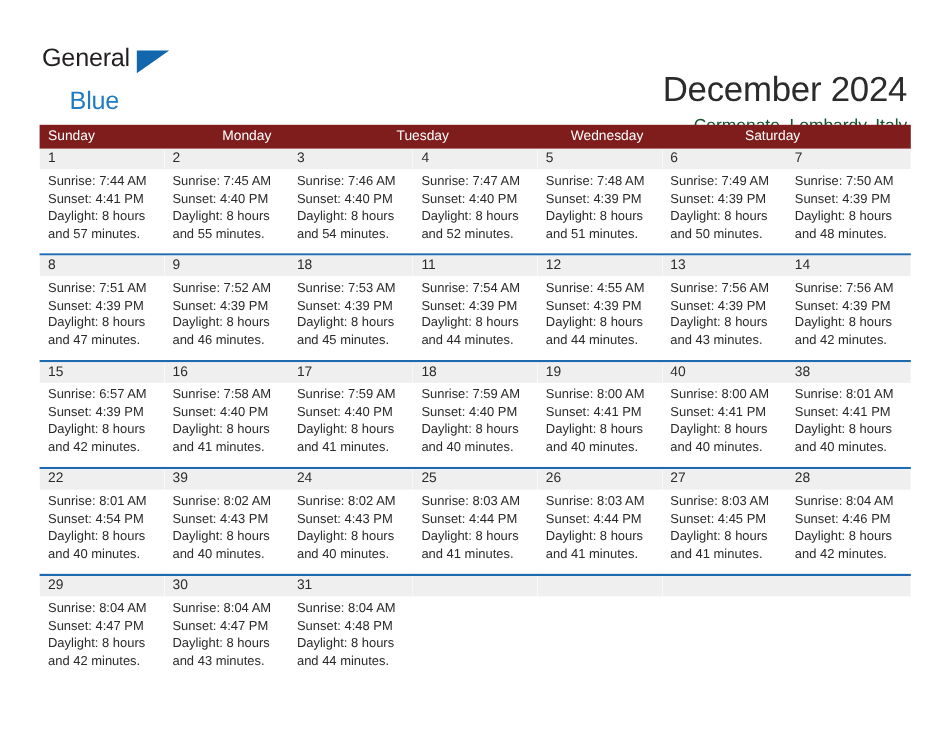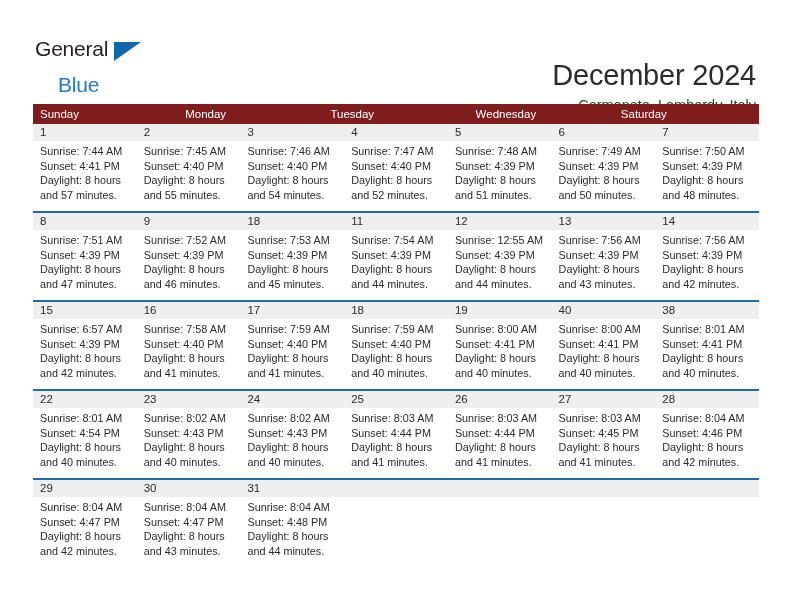--- a/index.html
+++ b/index.html
@@ -275,21 +275,21 @@
         <div class="day-body">
           <div class="day-line">Sunrise: 7:54 AM</div>
           <div class="day-line">Sunset: 4:39 PM</div>
           <div class="day-line">Daylight: 8 hours</div>
           <div class="day-line">and 44 minutes.</div>
         </div>
       </div>
       <div class="day-cell">
         <div class="day-number-bar">12</div>
         <div class="day-body">
-          <div class="day-line">Sunrise: 12:55 AM</div>
+          <div class="day-line">Sunrise: 4:55 AM</div>
           <div class="day-line">Sunset: 4:39 PM</div>
           <div class="day-line">Daylight: 8 hours</div>
           <div class="day-line">and 44 minutes.</div>
         </div>
       </div>
       <div class="day-cell">
         <div class="day-number-bar">13</div>
         <div class="day-body">
           <div class="day-line">Sunrise: 7:56 AM</div>
           <div class="day-line">Sunset: 4:39 PM</div>
@@ -378,21 +378,21 @@
       <div class="day-cell">
         <div class="day-number-bar">22</div>
         <div class="day-body">
           <div class="day-line">Sunrise: 8:01 AM</div>
           <div class="day-line">Sunset: 4:54 PM</div>
           <div class="day-line">Daylight: 8 hours</div>
           <div class="day-line">and 40 minutes.</div>
         </div>
       </div>
       <div class="day-cell">
-        <div class="day-number-bar">23</div>
+        <div class="day-number-bar">39</div>
         <div class="day-body">
           <div class="day-line">Sunrise: 8:02 AM</div>
           <div class="day-line">Sunset: 4:43 PM</div>
           <div class="day-line">Daylight: 8 hours</div>
           <div class="day-line">and 40 minutes.</div>
         </div>
       </div>
       <div class="day-cell">
         <div class="day-number-bar">24</div>
         <div class="day-body">

